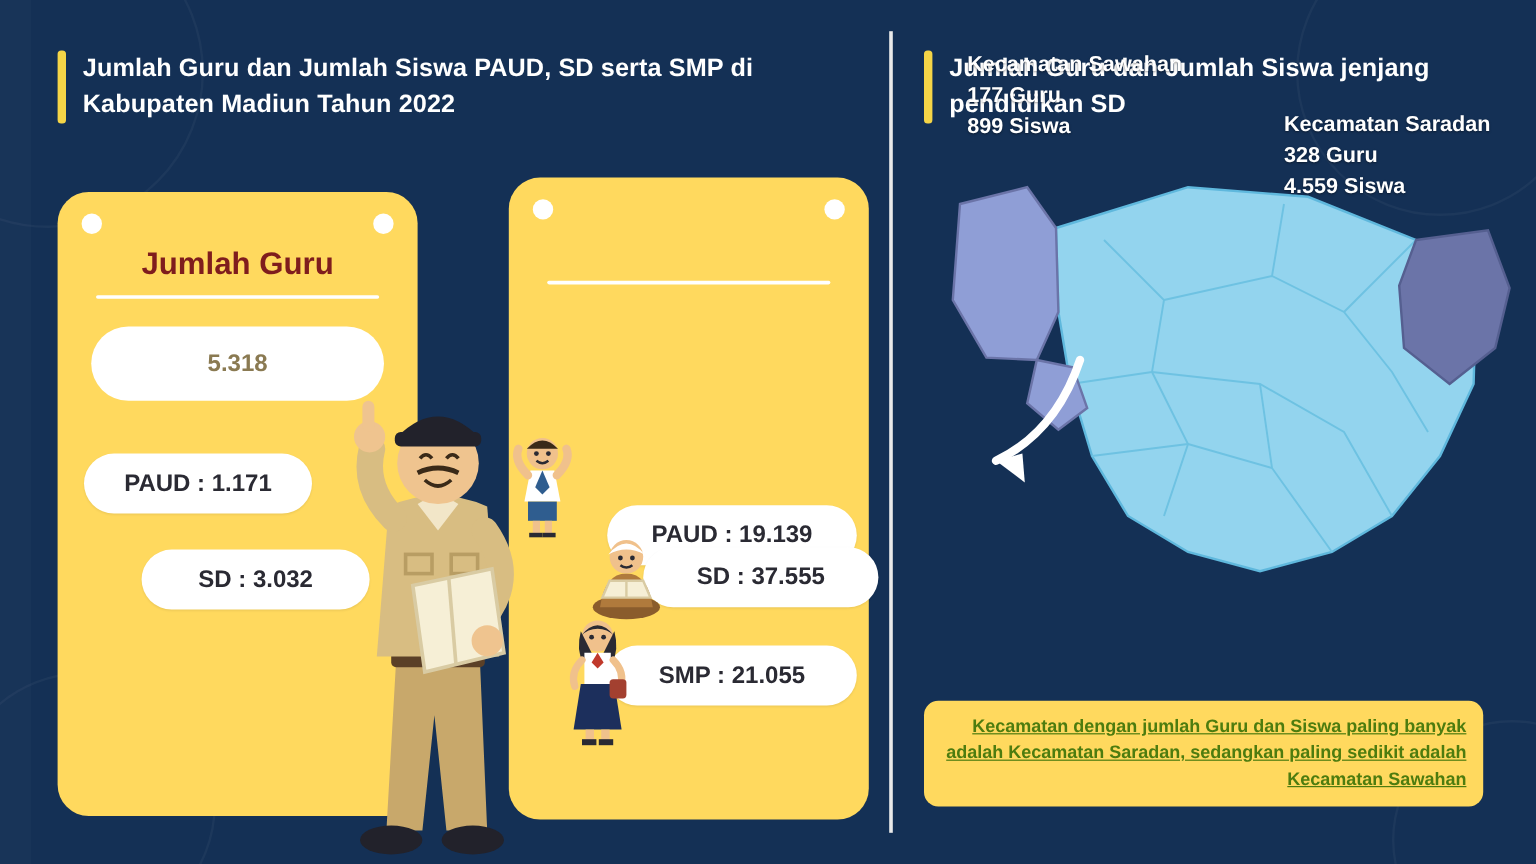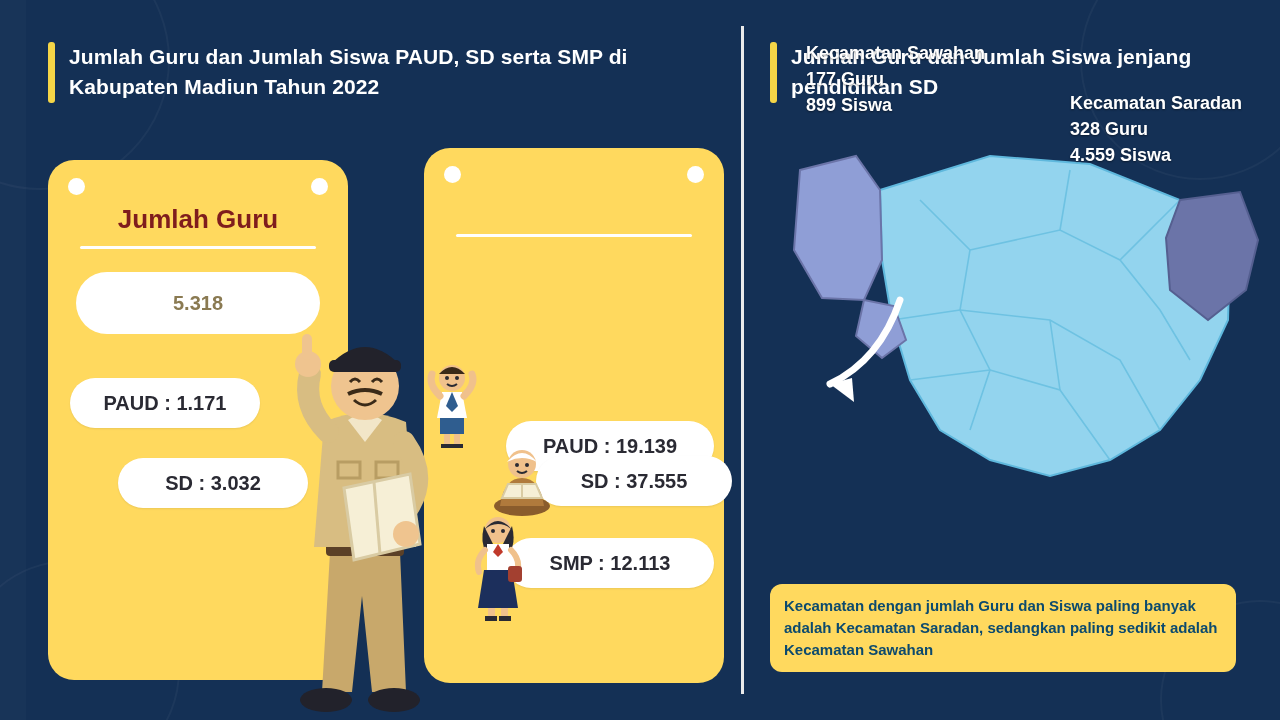--- a/index.html
+++ b/index.html
@@ -101,21 +101,21 @@
   .label-sawahan { left: 46px; top: 40px; }
   .label-saradan { left: 310px; top: 90px; }
 
   .note-box {
     position: absolute; left: 10px; top: 584px; width: 466px; height: 88px;
     background: #ffd95e; border-radius: 12px;
     display: flex; align-items: center; justify-content: center;
     padding: 6px 14px;
   }
   .note-text {
-    color: #0c4a6e; font-size: 15px; font-weight: bold; text-align: left; line-height: 1.45;
+    color: #4d7c0f; font-size: 15px; font-weight: bold; text-align: right; line-height: 1.45; text-decoration: underline;
   }
 </style>
 </head>
 <body>
 
 <div id="stage">
 
   <div class="bg-deco" style="left:-90px;top:-70px;width:260px;height:260px;"></div>
   <div class="bg-deco" style="left:-40px;top:560px;width:220px;height:220px;"></div>
   <div class="bg-deco" style="left:1080px;top:-60px;width:240px;height:240px;"></div>
@@ -176,21 +176,21 @@
       <div class="pill g1">PAUD : 1.171</div>
       <div class="pill g2">SD : 3.032</div>
     </div>
 
     <div class="card siswa">
       <div class="punch l"></div>
       <div class="punch r"></div>
       <div class="card-underline"></div>
       <div class="pill s1">PAUD : 19.139</div>
       <div class="pill s2">SD : 37.555</div>
-      <div class="pill s3">SMP : 12.113</div>
+      <div class="pill s3">SMP : 21.055</div>
     </div>
 
     <svg class="teacher" viewBox="0 0 190 418">
 
       <path d="M62 250 h70 l6 140 h-34 l-10 -96 -10 96 h-30 z" fill="#c8a86b"></path>
 
       <ellipse cx="58" cy="398" rx="26" ry="12" fill="#22222b"></ellipse>
       <ellipse cx="126" cy="398" rx="26" ry="12" fill="#22222b"></ellipse>
 
       <rect x="58" y="238" width="78" height="16" rx="4" fill="#5b4027"></rect>

